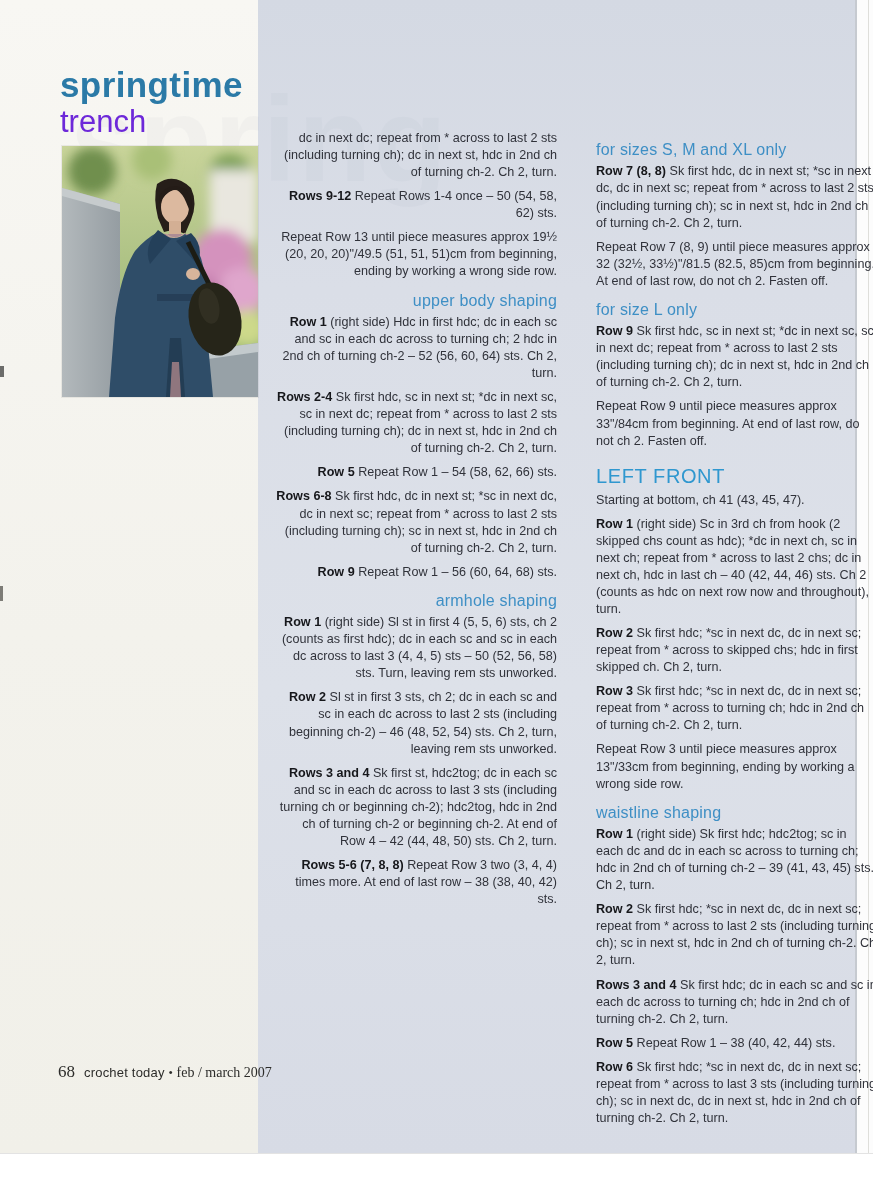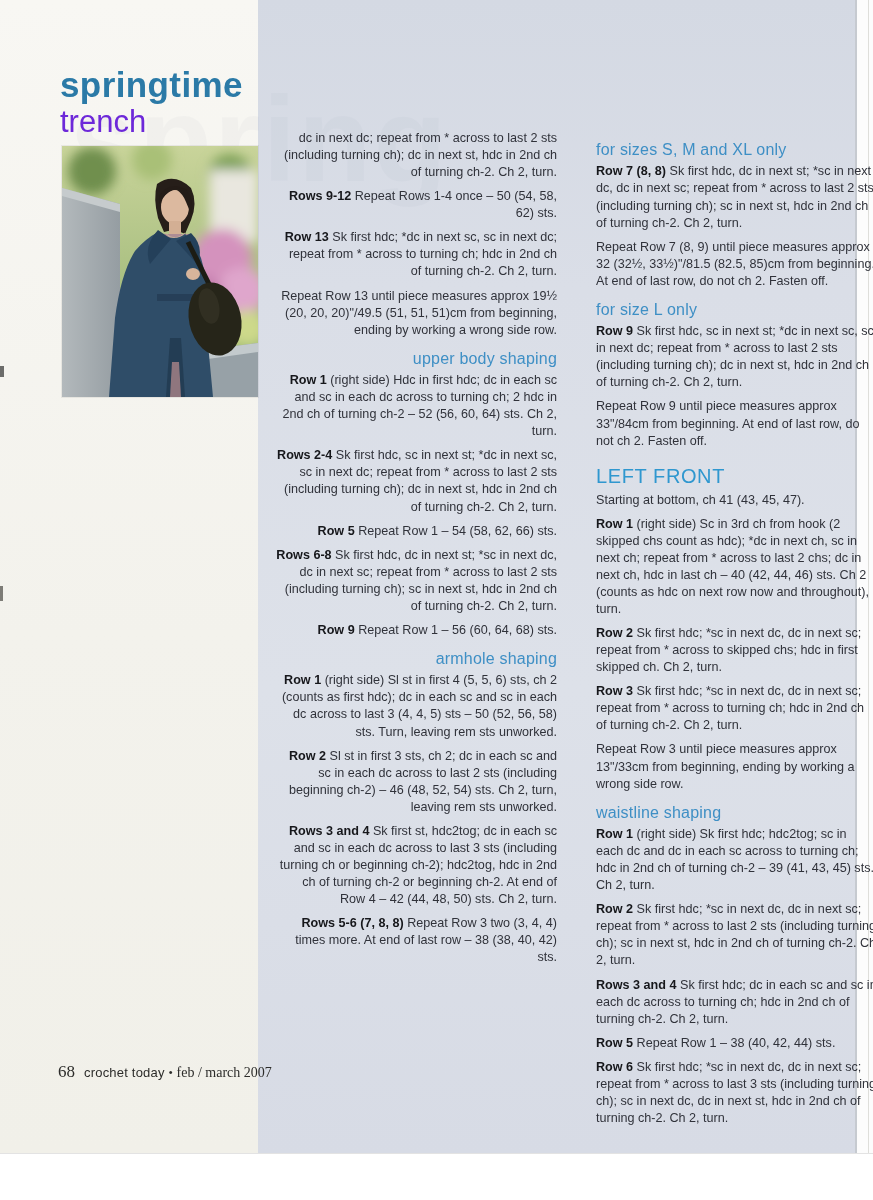--- a/index.html
+++ b/index.html
@@ -111,21 +111,20 @@
         <path d="M126,96 L149,142" stroke="#1c1c14" stroke-width="5" fill="none"></path>
         <ellipse cx="153" cy="173" rx="26" ry="37" fill="#262519" transform="rotate(-12 153 173)"></ellipse>
         <ellipse cx="147" cy="160" rx="10" ry="18" fill="#3a382a" opacity=".55" transform="rotate(-12 147 160)"></ellipse>
       </g>
     </svg>
   </div>
 
   <div class="col" id="col-left">
       <p class="para"><span>dc in next dc; repeat from * across to last 2 sts (including turning ch); dc in next st, hdc in 2nd ch of turning ch-2. Ch 2, turn.</span></p>
       <p class="para"><b>Rows 9-12 </b><span>Repeat Rows 1-4 once – 50 (54, 58, 62) sts.</span></p>
-      <p class="para"><b>Row 13 </b><span>Sk first hdc; *dc in next sc, sc in next dc; repeat from * across to turning ch; hdc in 2nd ch of turning ch-2. Ch 2, turn.</span></p>
       <p class="para"><span>Repeat Row 13 until piece measures approx 19½ (20, 20, 20)"/49.5 (51, 51, 51)cm from beginning, ending by working a wrong side row.</span></p>
       <h3 class="sec-heading">upper body shaping</h3>
       <p class="para"><b>Row 1 </b><span>(right side) Hdc in first hdc; dc in each sc and sc in each dc across to turning ch; 2 hdc in 2nd ch of turning ch-2 – 52 (56, 60, 64) sts. Ch 2, turn.</span></p>
       <p class="para"><b>Rows 2-4 </b><span>Sk first hdc, sc in next st; *dc in next sc, sc in next dc; repeat from * across to last 2 sts (including turning ch); dc in next st, hdc in 2nd ch of turning ch-2. Ch 2, turn.</span></p>
       <p class="para"><b>Row 5 </b><span>Repeat Row 1 – 54 (58, 62, 66) sts.</span></p>
       <p class="para"><b>Rows 6-8 </b><span>Sk first hdc, dc in next st; *sc in next dc, dc in next sc; repeat from * across to last 2 sts (including turning ch); sc in next st, hdc in 2nd ch of turning ch-2. Ch 2, turn.</span></p>
       <p class="para"><b>Row 9 </b><span>Repeat Row 1 – 56 (60, 64, 68) sts.</span></p>
       <h3 class="sec-heading">armhole shaping</h3>
       <p class="para"><b>Row 1 </b><span>(right side) Sl st in first 4 (5, 5, 6) sts, ch 2 (counts as first hdc); dc in each sc and sc in each dc across to last 3 (4, 4, 5) sts – 50 (52, 56, 58) sts. Turn, leaving rem sts unworked.</span></p>
       <p class="para"><b>Row 2 </b><span>Sl st in first 3 sts, ch 2; dc in each sc and sc in each dc across to last 2 sts (including beginning ch-2) – 46 (48, 52, 54) sts. Ch 2, turn, leaving rem sts unworked.</span></p>

